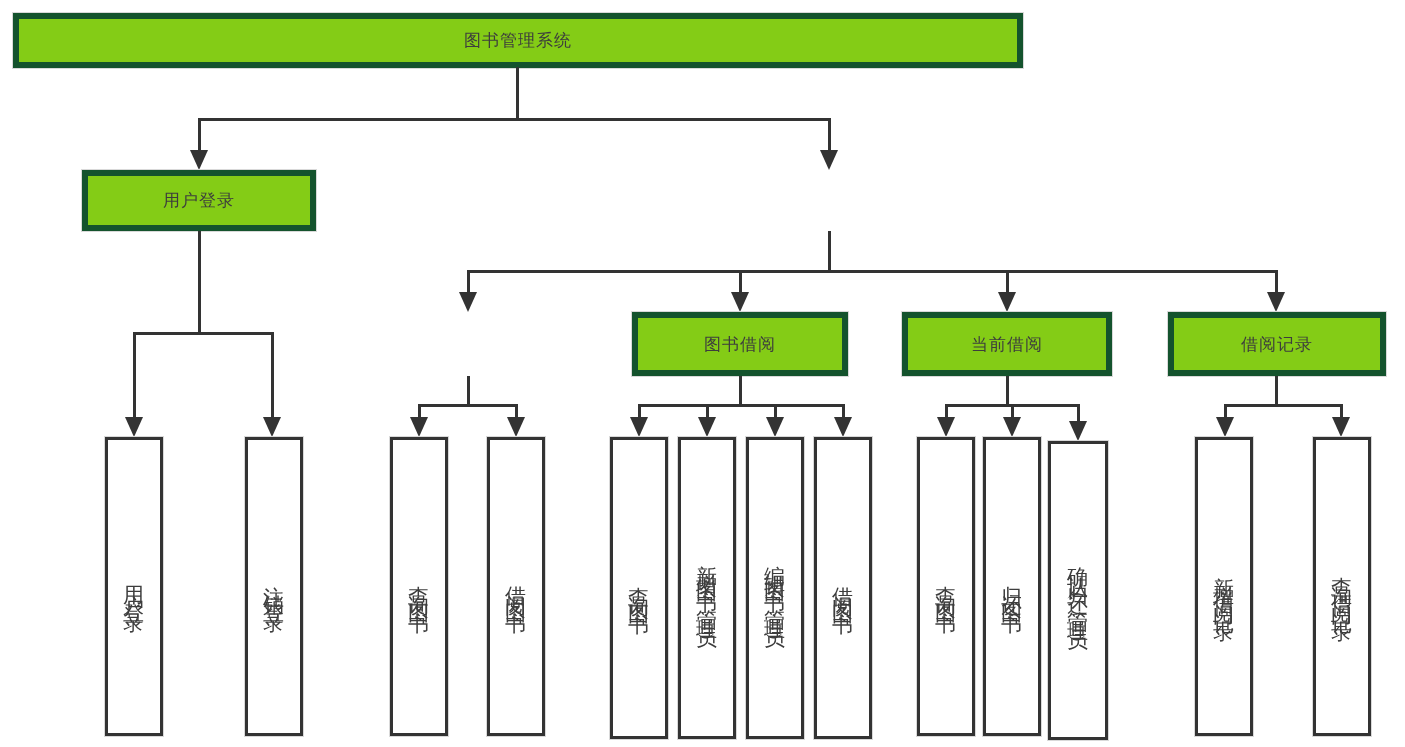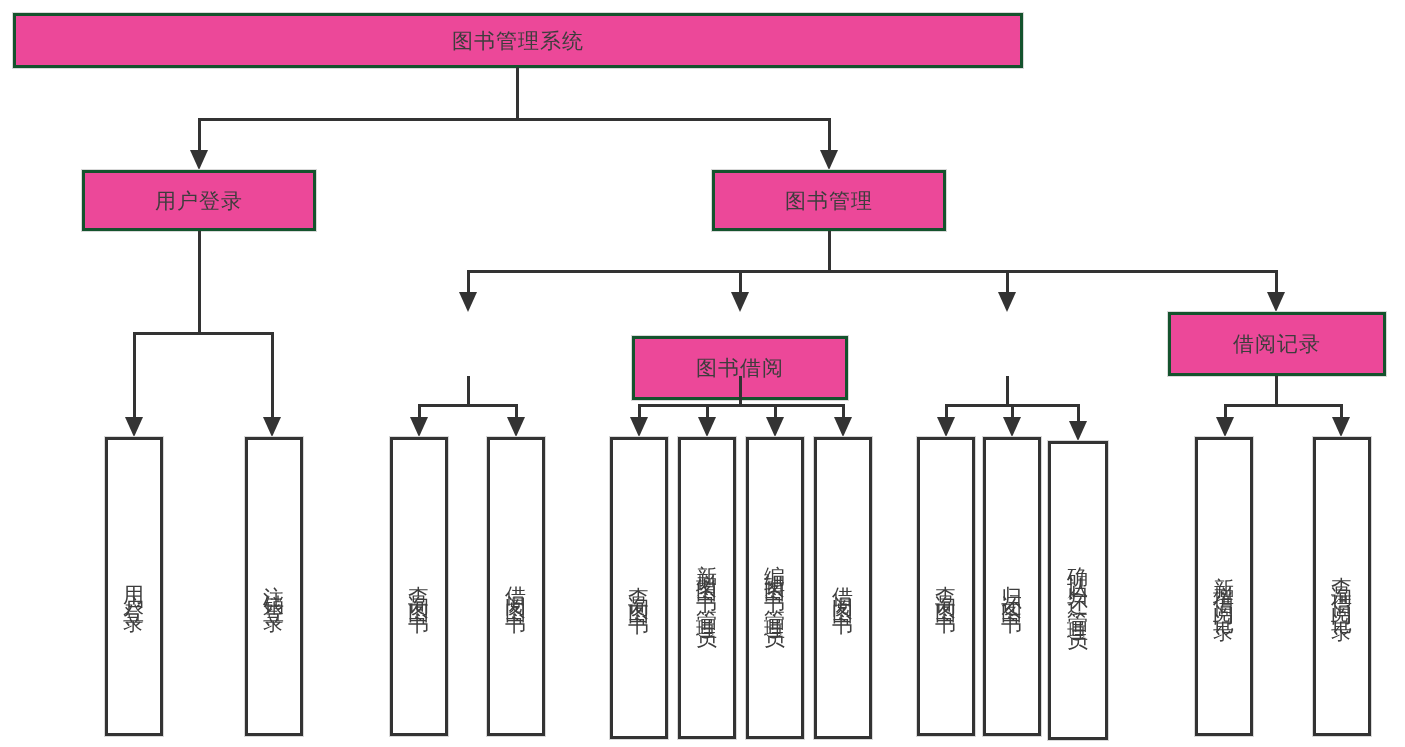--- a/index.html
+++ b/index.html
@@ -2,25 +2,25 @@
 <html><head>
 <meta charset="utf-8">
 <style>
   html,body{margin:0;padding:0;background:#ffffff;}
   body{font-family:"Liberation Sans","DejaVu Sans",sans-serif;}
   .canvas{position:relative;width:1405px;height:747px;background:#ffffff;overflow:hidden;}
 
   
   .node{
     position:absolute;
-    border:3px solid #14532d;
-    background:#ec4899;
+    border:6px solid #14532d;
+    background:#84cc16;
     color:#3d3d3d;
     display:flex;align-items:center;justify-content:center;
-    font-size:21px;
+    font-size:17px;
     letter-spacing:1px;
     box-sizing:border-box;
     box-shadow:0 0 0 1px #d9d9d9;
   }
   .vnode{
     position:absolute;
     border:3px solid #333333;
     background:#ffffff;
     color:#3d3d3d;
     display:flex;align-items:center;justify-content:center;
@@ -66,41 +66,41 @@
   <div class="node" style="left:13px;top:13px;width:1010px;height:55px;">图书管理系统</div>
 
   <div class="v" style="left:516px;top:67px;height:53px;"></div>
   <div class="h" style="left:198px;top:118px;width:633px;"></div>
   <div class="v" style="left:198px;top:118px;height:32px;"></div>
   <div class="arw" style="left:190px;top:150px;"></div>
   <div class="v" style="left:828px;top:118px;height:32px;"></div>
   <div class="arw" style="left:820px;top:150px;"></div>
 
   <div class="node" style="left:82px;top:170px;width:234px;height:61px;">用户登录</div>
-  <div class="node" style="left:712px;top:170px;width:234px;height:61px;">图书管理</div>
 
   <div class="v" style="left:198px;top:231px;height:103px;"></div>
   <div class="h" style="left:133px;top:332px;width:141px;"></div>
   <div class="v" style="left:133px;top:332px;height:85px;"></div>
   <div class="arw" style="left:125px;top:417px;"></div>
   <div class="v" style="left:271px;top:332px;height:85px;"></div>
   <div class="arw" style="left:263px;top:417px;"></div>
 
   <div class="v" style="left:828px;top:231px;height:41px;"></div>
   <div class="h" style="left:467px;top:270px;width:811px;"></div>
   <div class="v" style="left:467px;top:270px;height:23px;"></div>
   <div class="arw" style="left:459px;top:292px;"></div>
   <div class="v" style="left:739px;top:270px;height:23px;"></div>
   <div class="arw" style="left:731px;top:292px;"></div>
   <div class="v" style="left:1006px;top:270px;height:23px;"></div>
   <div class="arw" style="left:998px;top:292px;"></div>
   <div class="v" style="left:1275px;top:270px;height:23px;"></div>
   <div class="arw" style="left:1267px;top:292px;"></div>
 
-  <div class="node" style="left:632px;top:312px;width:216px;height:64px;margin-top:24px;">图书借阅</div>
+  <div class="node" style="left:632px;top:312px;width:216px;height:64px;">图书借阅</div>
+  <div class="node" style="left:902px;top:312px;width:210px;height:64px;">当前借阅</div>
   <div class="node" style="left:1168px;top:312px;width:218px;height:64px;">借阅记录</div>
 
   <div class="v" style="left:467px;top:376px;height:31px;"></div>
   <div class="h" style="left:418px;top:404px;width:100px;"></div>
   <div class="v" style="left:418px;top:404px;height:14px;"></div>
   <div class="arw" style="left:410px;top:417px;"></div>
   <div class="v" style="left:515px;top:404px;height:14px;"></div>
   <div class="arw" style="left:507px;top:417px;"></div>
 
   <div class="v" style="left:739px;top:376px;height:31px;"></div>

